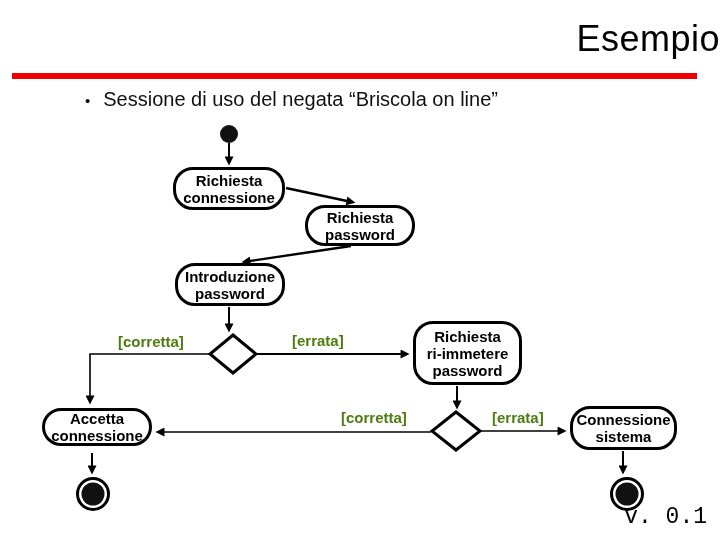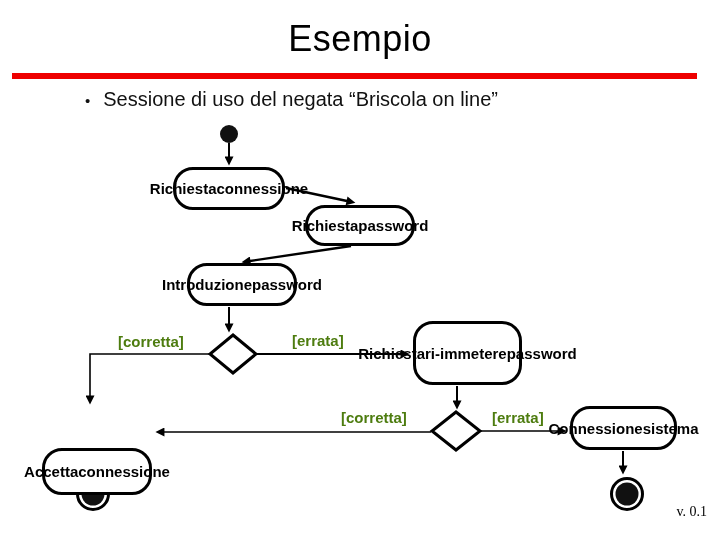--- a/index.html
+++ b/index.html
@@ -8,21 +8,21 @@
     background: #ffffff;
     position: relative;
     overflow: hidden;
     font-family: "Liberation Sans", sans-serif;
     color: #000;
   }
   .slide { position: absolute; inset: 0; width: 720px; height: 540px; }
 
   .title {
     position: absolute; top: 18px; left: 0; width: 720px;
-    text-align: center;
+    text-align: right;
     font-size: 36px; font-weight: normal;
     letter-spacing: 0.5px;
     color: #000; margin: 0;
   }
   .divider {
     position: absolute; left: 12px; top: 73px;
     width: 685px; height: 6px;
     background: #ee0000;
   }
   .bullet-line {
@@ -32,34 +32,34 @@
   }
   .bullet-line .marker { font-size: 15px; }
 
   .svg-layer { position: absolute; left: 0; top: 0; width: 720px; height: 540px; }
 
   .node {
     position: absolute; box-sizing: border-box;
     background: #fff;
     border: 3px solid #000;
     border-radius: 20px;
-    display: flex; flex-direction: row;
+    display: flex; flex-direction: column;
     align-items: center; justify-content: center;
     font-weight: bold; font-size: 15px; line-height: 17px;
     text-align: center; white-space: nowrap;
   }
   .guard {
     position: absolute;
     font-weight: bold; font-size: 15px; line-height: 15px;
     white-space: nowrap; color: #4d7c0f;
   }
   .version {
     position: absolute; right: 13px; top: 504px;
-    font-family: Liberation Serif, serif;
-    font-size: 14px; color: #000;
+    font-family: Liberation Mono, monospace;
+    font-size: 23px; color: #000;
   }
 </style>
 </head>
 <body>
 
 <div class="slide">
 
   <h1 class="title">Esempio</h1>
 
   <div class="divider" style="background-color: rgb(238, 0, 0);"></div>
@@ -106,26 +106,26 @@
   <div class="node" style="left:173px; top:167px; width:112px; height:43px;">
     <span>Richiesta</span>
     <span>connessione</span>
   </div>
 
   <div class="node" style="left:305px; top:205px; width:110px; height:41px;">
     <span>Richiesta</span>
     <span>password</span>
   </div>
 
-  <div class="node" style="left:187px; top:263px; width:110px; height:43px;">
+  <div class="node" style="left:175px; top:263px; width:110px; height:43px;">
     <span>Introduzione</span>
     <span>password</span>
   </div>
 
-  <div class="node" style="left:42px; top:408px; width:110px; height:47px;margin-top:40px;">
+  <div class="node" style="left:42px; top:408px; width:110px; height:38px;">
     <span>Accetta</span>
     <span>connessione</span>
   </div>
 
   <div class="node" style="left:413px; top:321px; width:109px; height:64px;">
     <span>Richiesta</span>
     <span>ri-immetere</span>
     <span>password</span>
   </div>
 

